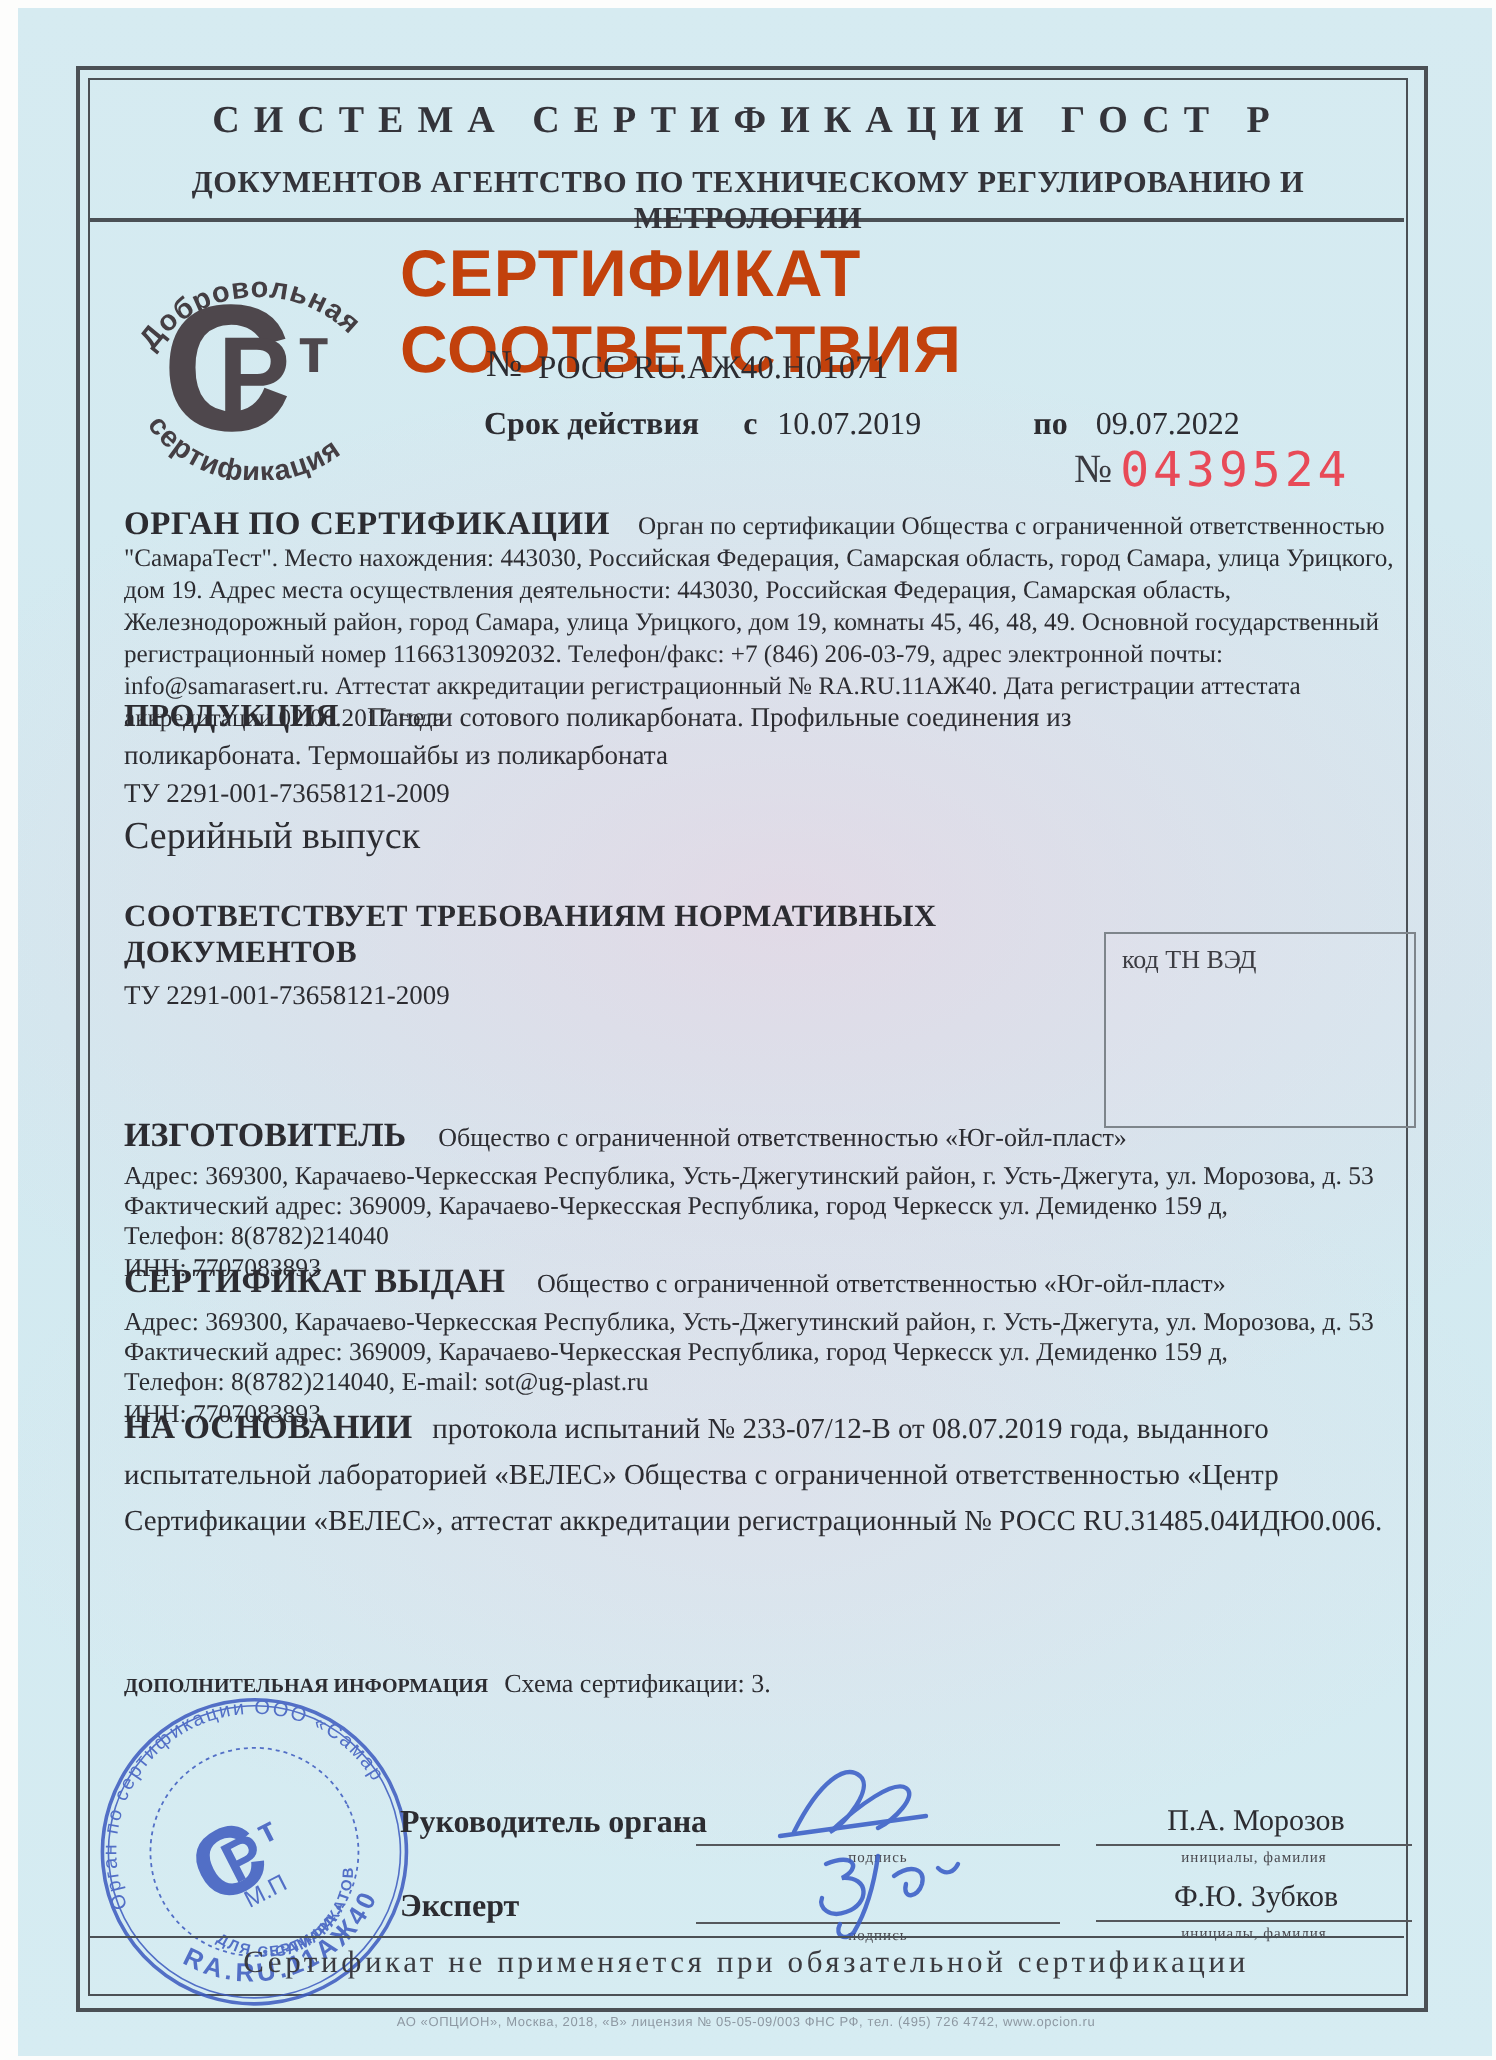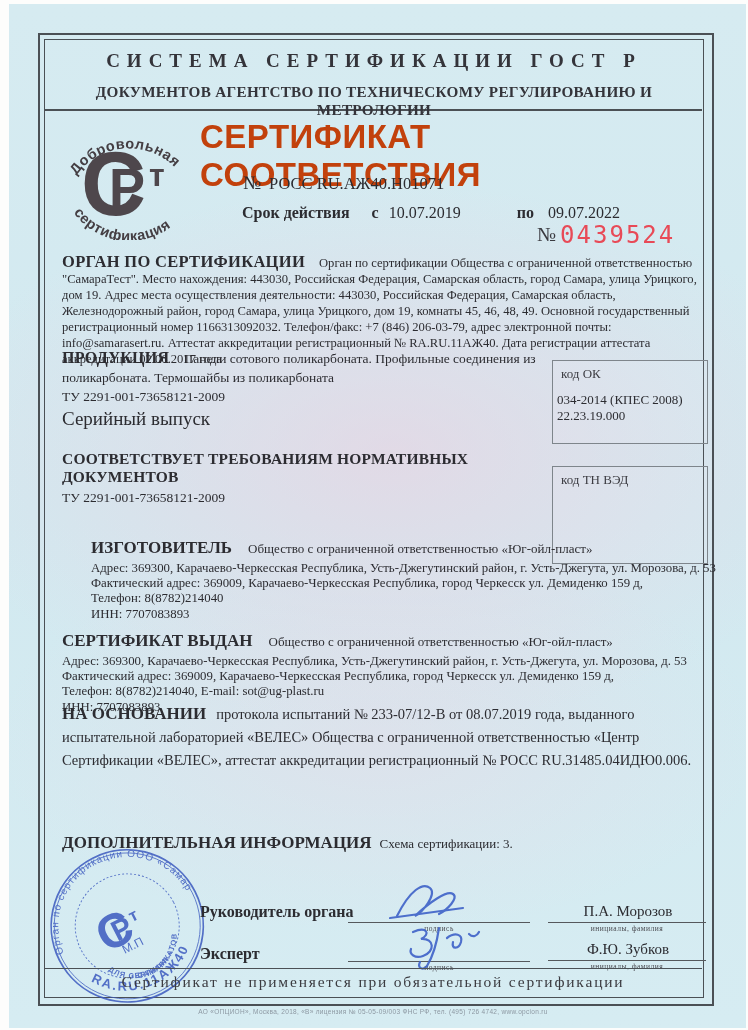--- a/index.html
+++ b/index.html
@@ -102,59 +102,52 @@
   </div>
 
   <div class="abs" style="left:62px;top:349px;width:492px;">
     <div class="sec" style="font-size:13.5px;line-height:19px;">
       <b class="h" style="font-size:16px;">ПРОДУКЦИЯ</b><span>Панели сотового поликарбоната. Профильные соединения из поликарбоната. Термошайбы из поликарбоната</span>
     </div>
     <div style="font-size:13.5px;margin-top:2px;">ТУ 2291-001-73658121-2009</div>
     <div style="font-size:19px;margin-top:3px;">Серийный выпуск</div>
   </div>
 
-  <div class="abs codebox" style="left:552px;top:360px;width:154px;height:82px;">
-    <div class="lbl">код ОК</div>
-    <div class="vals">
-      <div>034-2014 (КПЕС 2008)</div>
-      <div>22.23.19.000</div>
-    </div>
-  </div>
 
   <div class="abs" style="left:62px;top:450px;width:485px;">
     <div style="font-weight:bold;font-size:15.5px;letter-spacing:.2px;">СООТВЕТСТВУЕТ ТРЕБОВАНИЯМ НОРМАТИВНЫХ ДОКУМЕНТОВ</div>
     <div style="font-size:13.5px;margin-top:4px;">ТУ 2291-001-73658121-2009</div>
   </div>
 
   <div class="abs codebox" style="left:552px;top:466px;width:154px;height:96px;">
     <div class="lbl">код ТН ВЭД</div>
   </div>
 
-  <div class="abs" style="left:62px;top:538px;width:642px;margin-left:29px;">
+  <div class="abs" style="left:62px;top:558px;width:642px;">
     <div><b style="font-size:17px;padding-right:16px;">ИЗГОТОВИТЕЛЬ</b><span style="font-size:13px;">Общество с ограниченной ответственностью «Юг-ойл-пласт»</span></div>
     <div class="addr" style="margin-top:3px;">Адрес: 369300, Карачаево-Черкесская Республика, Усть-Джегутинский район, г. Усть-Джегута,  ул. Морозова, д. 53</div>
     <div class="addr">Фактический адрес: 369009, Карачаево-Черкесская Республика, город Черкесск ул. Демиденко 159 д,</div>
     <div class="addr">Телефон: 8(8782)214040</div>
     <div class="addr">ИНН: 7707083893</div>
   </div>
 
   <div class="abs" style="left:62px;top:631px;width:642px;">
     <div><b style="font-size:17px;padding-right:16px;">СЕРТИФИКАТ ВЫДАН</b><span style="font-size:13px;">Общество с ограниченной ответственностью «Юг-ойл-пласт»</span></div>
     <div class="addr" style="margin-top:3px;">Адрес: 369300, Карачаево-Черкесская Республика, Усть-Джегутинский район, г. Усть-Джегута,  ул. Морозова, д. 53</div>
     <div class="addr">Фактический адрес: 369009, Карачаево-Черкесская Республика, город Черкесск ул. Демиденко 159 д,</div>
     <div class="addr">Телефон: 8(8782)214040, E-mail: sot@ug-plast.ru</div>
     <div class="addr">ИНН: 7707083893</div>
   </div>
 
   <div class="abs" style="left:62px;top:702px;width:645px;font-size:14.5px;line-height:23px;">
     <b style="font-size:17px;padding-right:10px;">НА ОСНОВАНИИ</b><span>протокола испытаний № 233-07/12-В от 08.07.2019 года, выданного испытательной лабораторией «ВЕЛЕС» Общества с ограниченной ответственностью «Центр Сертификации «ВЕЛЕС», аттестат аккредитации регистрационный № РОСС RU.31485.04ИДЮ0.006.</span>
   </div>
 
   <div class="abs" style="left:62px;top:833px;width:640px;">
-    <b style="font-size:17px;padding-right:8px;">ДОПОЛНИТЕЛЬНАЯ ИНФОРМАЦИЯ</b><span style="font-size:13px;">Схема сертификации: 3.</span>
+    <b style="font-size:10px;padding-right:8px;">ДОПОЛНИТЕЛЬНАЯ ИНФОРМАЦИЯ</b><span style="font-size:13px;">Схема сертификации: 3.</span>
   </div>
 
   <svg class="abs" style="left:34px;top:845px;transform:rotate(-27deg);opacity:.85;" width="190" height="160" viewBox="0 0 190 160">
     <defs>
       <path id="ringPath" d="M 24,80 A 69,69 0 1 1 162,80"></path>
       <path id="botPath" d="M 26,88 A 68,68 0 0 0 160,88"></path>
       <path id="innerArc1" d="M 52,103 A 44,44 0 0 0 136,103"></path>
       <path id="innerArc2" d="M 60,117 A 42,42 0 0 0 128,117"></path>
     </defs>
     <circle cx="93" cy="80" r="76" fill="none" stroke="#3c5abf" stroke-width="1.8"></circle>

